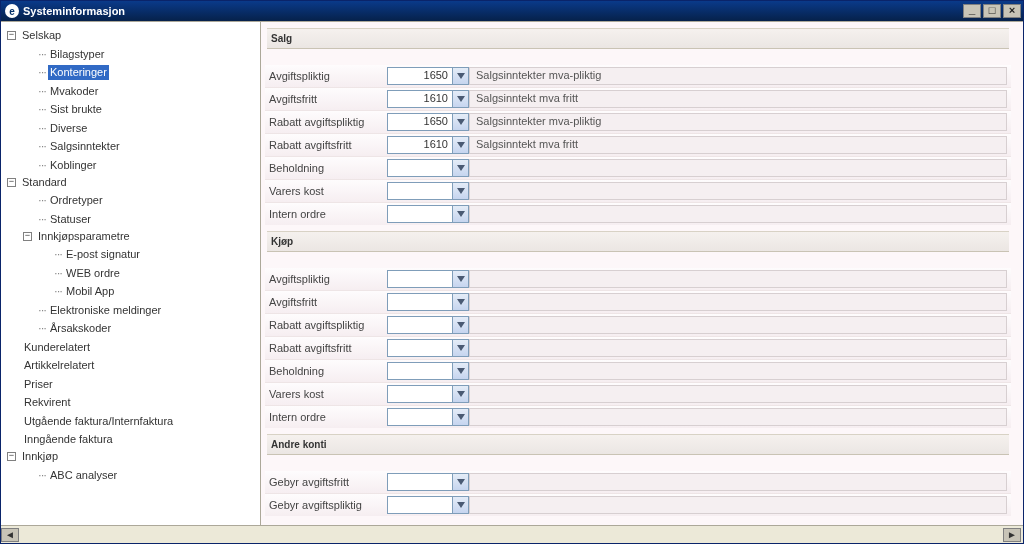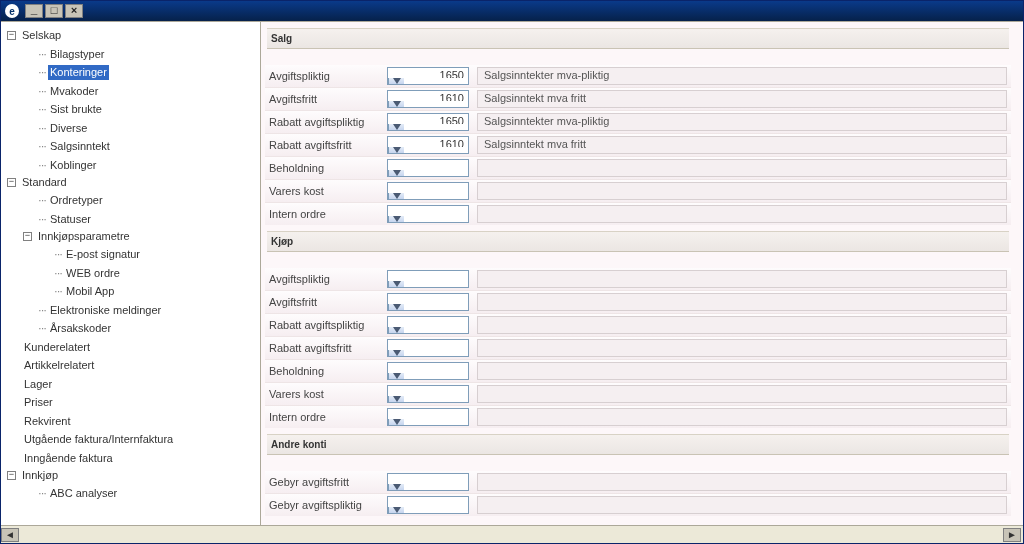--- a/index.html
+++ b/index.html
@@ -109,39 +109,37 @@
     justify-content: center;
   }
   .field-row:first-of-type { border-top: none; }
   .field-label { width: 118px; color: #444; }
   .combo {
     width: 82px;
     height: 18px;
     display: flex;
     background: #fff;
     border: 1px solid #7f9db9;
-    flex-direction: column;
   }
   .combo .value {
     flex: 1;
     padding: 1px 4px 0 0;
     text-align: right;
     color: #333;
     overflow: hidden;
   }
   .combo .arrow {
     width: 16px;
     background: linear-gradient(to bottom, #e4ecf7 0%, #c6d5ef 100%);
     border-left: 1px solid #7f9db9;
     display: flex; align-items: center; justify-content: center;
   }
   .combo .arrow svg { width: 8px; height: 6px; }
   .desc {
     flex: 1;
-    margin-left: 8px;
     height: 18px;
     background: #f5eff1;
     border: 1px solid #d7cfd1;
     padding: 1px 6px 0 6px;
     color: #555;
     overflow: hidden;
   }
   .statusbar {
     height: 18px;
     border-top: 1px solid #aca899;
@@ -160,20 +158,21 @@
   }
   
 </style>
 </head>
 <body>
 
 <div class="window">
 
   <div class="titlebar">
     <span class="app-icon">e</span>
+    <span class="title">Systeminformasjon</span>
     <span class="win-btn">_</span>
     <span class="win-btn">□</span>
     <span class="win-btn">×</span>
   </div>
 
   <div class="content">
 
     <div class="tree-pane">
       <div class="tree">
         <ul>
@@ -204,21 +203,21 @@
                     <span class="label">Sist brukte</span>
                   </span></li>
               <li><span class="row">
                     <span class="spacer"></span>
                     <span class="dash">···</span>
                     <span class="label">Diverse</span>
                   </span></li>
               <li><span class="row">
                     <span class="spacer"></span>
                     <span class="dash">···</span>
-                    <span class="label">Salgsinntekt</span>
+                    <span class="label">Salgsinntekter</span>
                   </span></li>
               <li><span class="row">
                     <span class="spacer"></span>
                     <span class="dash">···</span>
                     <span class="label">Koblinger</span>
                   </span></li>
             </ul>
           </li>
           <li>
             <span class="row">
@@ -274,24 +273,20 @@
           <li><span class="row">
                 <span class="spacer"></span>
                 <span class="label">Kunderelatert</span>
               </span></li>
           <li><span class="row">
                 <span class="spacer"></span>
                 <span class="label">Artikkelrelatert</span>
               </span></li>
           <li><span class="row">
                 <span class="spacer"></span>
-                <span class="label">Lager</span>
-              </span></li>
-          <li><span class="row">
-                <span class="spacer"></span>
                 <span class="label">Priser</span>
               </span></li>
           <li><span class="row">
                 <span class="spacer"></span>
                 <span class="label">Rekvirent</span>
               </span></li>
           <li><span class="row">
                 <span class="spacer"></span>
                 <span class="label">Utgående faktura/Internfaktura</span>
               </span></li>

